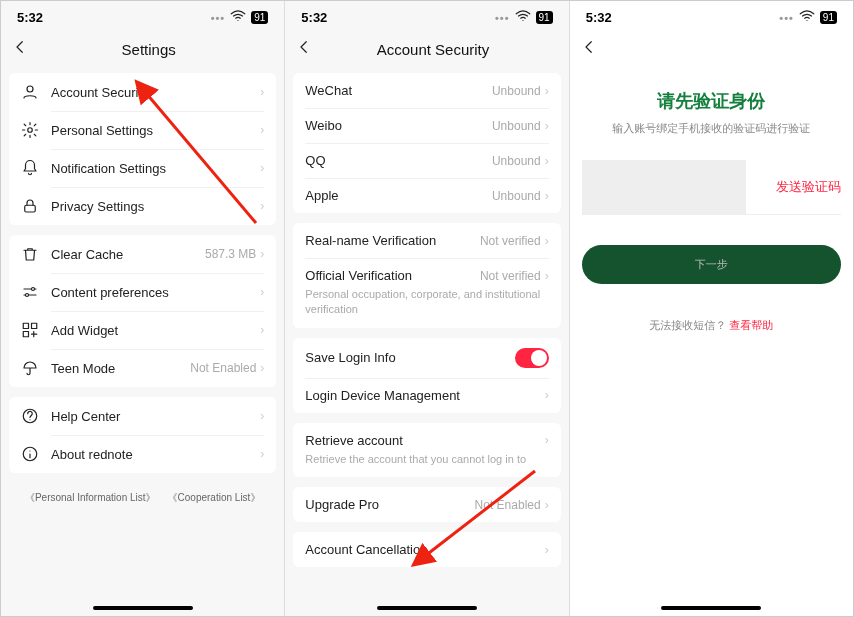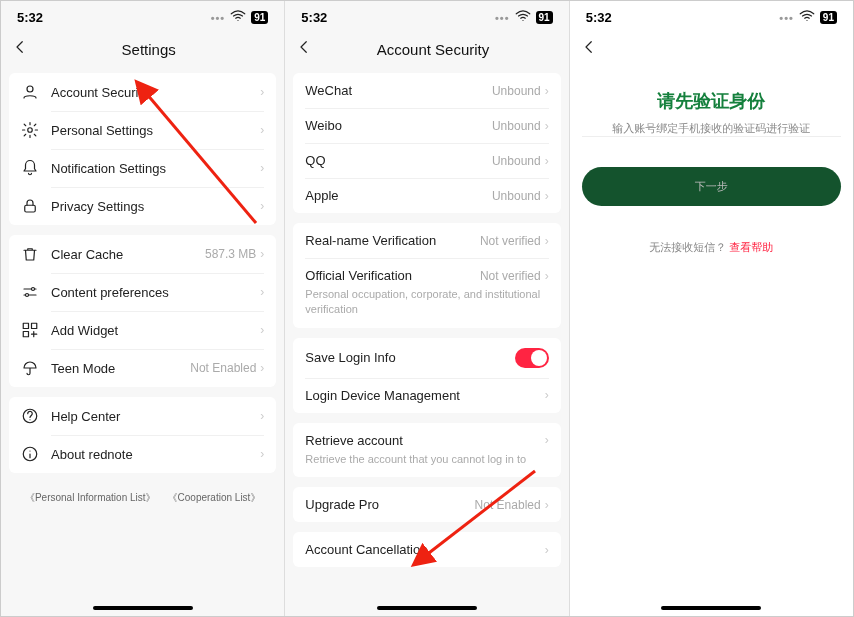--- a/index.html
+++ b/index.html
@@ -3,21 +3,21 @@
 <meta charset="utf-8">
 <style>
 * { margin: 0; padding: 0; box-sizing: border-box; }
 body { background: #fff; font-family: -apple-system, BlinkMacSystemFont, "Segoe UI", sans-serif; width: 854px; height: 617px; overflow: hidden; border: 1px solid #ccc; }
 .container { display: flex; width: 100%; height: 100%; }
 .screen { flex: 1; border-right: 1px solid #ddd; background: #f7f7f7; display: flex; flex-direction: column; position: relative; overflow: hidden; }
 .screen:last-child { border-right: none; }
 
 .status-bar { display: flex; justify-content: space-between; align-items: center; padding: 6px 16px 2px; font-size: 13px; font-weight: 600; background: #f7f7f7; }
 .status-right { display: flex; align-items: center; gap: 4px; }
-.battery-box { display: inline-flex; align-items: center; background: #000; color: #fff; font-size: 10px; border-radius: 3px; padding: 1px 3px; font-weight: 700; }
+.battery-box { display: inline-flex; align-items: center; background: #000; color: #fff; font-size: 10px; border-radius: 3px; padding: 1px 3px; font-weight: 400; }
 
 .header { display: flex; align-items: center; padding: 8px 10px; background: #f7f7f7; position: relative; }
 .back-chevron { font-size: 20px; color: #000; }
 .header-title { position: absolute; left: 50%; transform: translateX(-50%); font-size: 15px; font-weight: 500; color: #111; margin-left: 6px; }
 
 .content { flex: 1; overflow-y: auto; padding: 4px 8px 0; }
 .group { background: #fff; border-radius: 6px; margin-bottom: 10px; }
 .row { display: flex; align-items: center; padding: 10px 12px; font-size: 13px; color: #222; position: relative; }
 .row + .row::before { content: ""; position: absolute; top: 0; left: 42px; right: 12px; height: 1px; background: #f0f0f0; }
 .screen2 .row + .row::before, .screen3 .row + .row::before { left: 12px; }
@@ -333,20 +333,24 @@
   <div class="header" style="background:#fff">
     <span class="back-chevron">
       <svg class="ic" viewBox="0 0 24 24">
             <path d="M15 5l-7 7 7 7"></path>
           </svg>
     </span>
   </div>
   <div class="content" style="padding:0">
     <div class="verify-title">请先验证身份</div>
     <div class="verify-sub">输入账号绑定手机接收的验证码进行验证</div>
+    <div class="verify-input-area">
+      <div class="code-box"></div>
+      <span class="send-code">发送验证码</span>
+    </div>
     <div class="divider-line"></div>
     <div class="next-btn">下一步</div>
     <div class="help-line">
       <span>无法接收短信？</span>
       <span class="help-link">查看帮助</span>
     </div>
   </div>
   <div class="bottom-bar"></div>
 </div>
 

